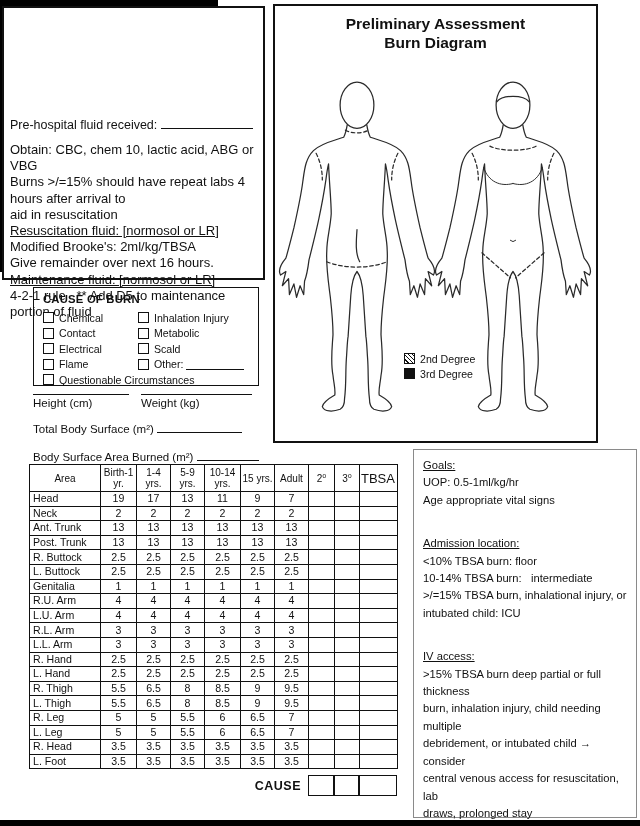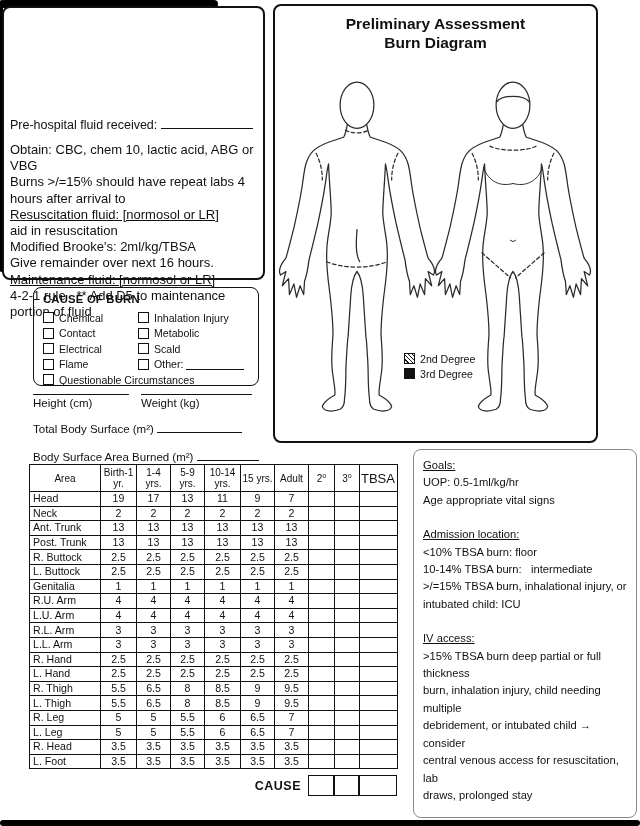--- a/index.html
+++ b/index.html
@@ -1,18 +1,18 @@
 <!DOCTYPE html>
 <html><head>
 <meta charset="utf-8">
 <style>
   html,body{margin:0;padding:0;background:#e8e8e8;}
   .page{position:relative;width:640px;height:826px;background:#fff;overflow:hidden;
         font-family:"Liberation Sans","DejaVu Sans",sans-serif;color:#111;}
-  .abs{position:absolute;border-radius:8px;}
+  .abs{position:absolute;}
   
   .bar-top{left:0;top:0;width:218px;height:8px;background:#000;}
   .bar-left{left:0;top:0;width:3px;height:272px;background:#000;}
   .bar-bottom{left:0;top:820px;width:640px;height:6px;background:#000;}
   
   .fluid-box{left:2px;top:6px;width:263px;height:274px;border:2px solid #111;box-sizing:border-box;}
   .prehospital{left:10px;top:117px;font-size:12.5px;}
   .wline{display:inline-block;border-bottom:1.2px solid #111;height:11px;}
   .pre-line{width:92px;}
   .fluid-lines{left:10px;top:142px;width:250px;font-size:13px;line-height:16.2px;}
@@ -42,21 +42,21 @@
   .total-row{left:29px;top:775px;width:368px;display:flex;align-items:stretch;height:21px;}
   .total-spacer{width:279px;text-align:right;font-size:12.5px;font-weight:600;letter-spacing:.5px;
                 display:flex;align-items:center;justify-content:flex-end;padding-right:7px;box-sizing:border-box;}
   .tcell{border:1.2px solid #111;box-sizing:border-box;}
   .tcell.c1{width:26px;} .tcell.c2{width:25px;} .tcell.c3{width:38px;}
   
   .goals-box{left:413px;top:449px;width:224px;height:369px;border:1.5px solid #8a8a8a;box-sizing:border-box;
              padding:7px 9px;font-size:11.2px;line-height:17.4px;}
   .ghead{text-decoration:underline;}
   .gline{white-space:pre-wrap;min-height:17.4px;}
-  .gsec + .gsec{margin-top:17px;}
+  .gsec + .gsec{margin-top:26px;}
   
   .diagram{left:273px;top:4px;width:325px;height:439px;border:2.5px solid #111;box-sizing:border-box;}
   .diag-title{margin-top:8px;text-align:center;font-weight:bold;font-size:15.5px;line-height:19px;}
   .fig{position:absolute;top:54px;}
   .fig.back{left:2px;}
   .fig.front{left:158px;}
   .legend{position:absolute;left:129px;top:345px;font-size:10.6px;}
   .leg-row{display:flex;align-items:center;height:15px;}
   .swatch{width:11px;height:11px;border:1px solid #111;margin-right:5px;box-sizing:border-box;}
   .swatch.hatch{background:repeating-linear-gradient(45deg,#fff 0 2px,#111 2px 3px);}
@@ -73,22 +73,22 @@
   <div class="abs bar-bottom"></div>
 
   <div class="abs fluid-box"></div>
   <div class="abs prehospital">
     <span>Pre-hospital fluid received:</span>
     <span class="wline pre-line"></span>
   </div>
   <div class="abs fluid-lines">
       <div class="fline">Obtain: CBC, chem 10, lactic acid, ABG or VBG</div>
       <div class="fline">Burns &gt;/=15% should have repeat labs 4 hours after arrival to</div>
+      <div class="fline">aid in resuscitation</div>
       <div class="fline u">Resuscitation fluid: [normosol or LR]</div>
-      <div class="fline">aid in resuscitation</div>
       <div class="fline">Modified Brooke's: 2ml/kg/TBSA</div>
       <div class="fline">Give remainder over next 16 hours.</div>
       <div class="fline u">Maintenance fluid: [normosol or LR]</div>
       <div class="fline">4-2-1 rule   ** Add D5 to maintenance portion of fluid</div>
     </div>
 
   <div class="abs cause-box">
     <div class="cause-title">CAUSE OF BURN</div>
     <div class="cause-col left">
         <div class="cbitem">

